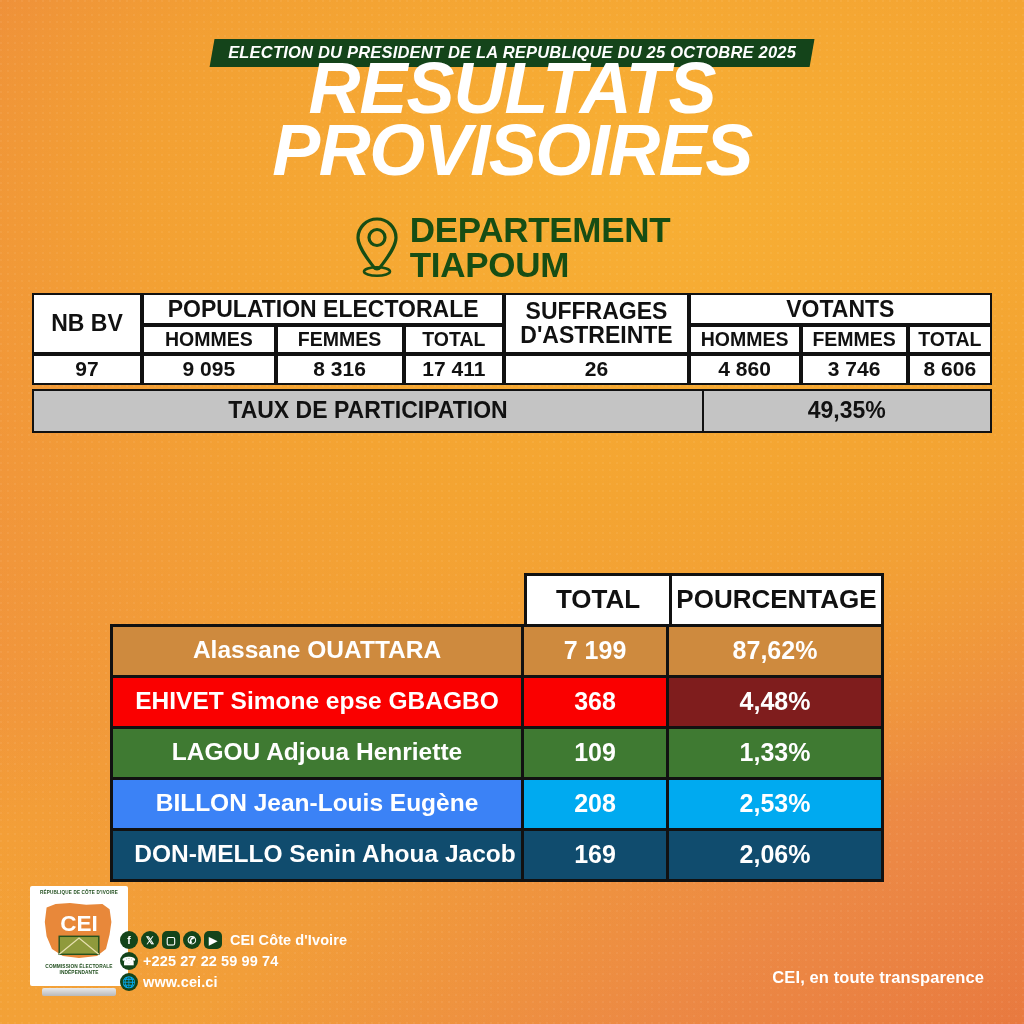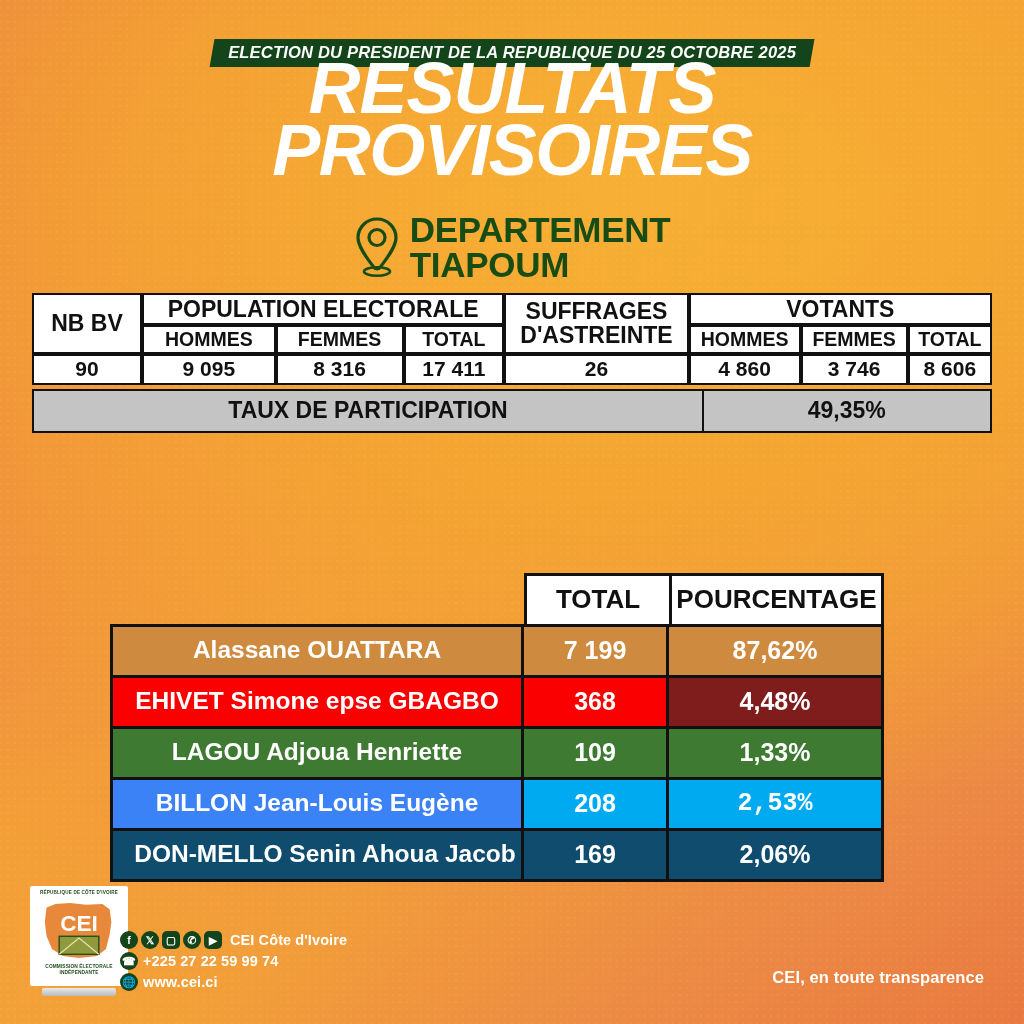--- a/index.html
+++ b/index.html
@@ -306,21 +306,21 @@
     </tr>
     <tr>
       <td class="hdr-sub">HOMMES</td>
       <td class="hdr-sub">FEMMES</td>
       <td class="hdr-sub">TOTAL</td>
       <td class="hdr-sub">HOMMES</td>
       <td class="hdr-sub">FEMMES</td>
       <td class="hdr-sub">TOTAL</td>
     </tr>
     <tr class="val-row">
-      <td>90</td>
+      <td>97</td>
       <td>9 095</td>
       <td>8 316</td>
       <td>17 411</td>
       <td>26</td>
       <td>4 860</td>
       <td>3 746</td>
       <td>8 606</td>
     </tr>
   </tbody>
     </table>
@@ -350,21 +350,21 @@
         <div class="c c-pct" style="background: #7f1d1d;">4,48%</div>
       </div>
       <div class="cand-row">
         <div class="c c-name" style="background: rgb(63, 122, 50);">LAGOU Adjoua Henriette</div>
         <div class="c c-total" style="background: rgb(63, 122, 50);">109</div>
         <div class="c c-pct" style="background: rgb(63, 122, 50);">1,33%</div>
       </div>
       <div class="cand-row">
         <div class="c c-name" style="background: #3b82f6;">BILLON Jean-Louis Eugène</div>
         <div class="c c-total" style="background: rgb(0, 170, 240);">208</div>
-        <div class="c c-pct" style="background: rgb(0, 170, 240); font-family: Liberation Mono, monospace;">2,53%</div>
+        <div class="c c-pct" style="background: rgb(0, 170, 240);">2,53%</div>
       </div>
       <div class="cand-row">
         <div class="c c-name" style="background: rgb(16, 76, 110); padding-left: 16px;">DON-MELLO Senin Ahoua Jacob</div>
         <div class="c c-total" style="background: rgb(16, 76, 110);">169</div>
         <div class="c c-pct" style="background: rgb(16, 76, 110);">2,06%</div>
       </div>
     </div>
 </div>
 
 <div class="footer">

